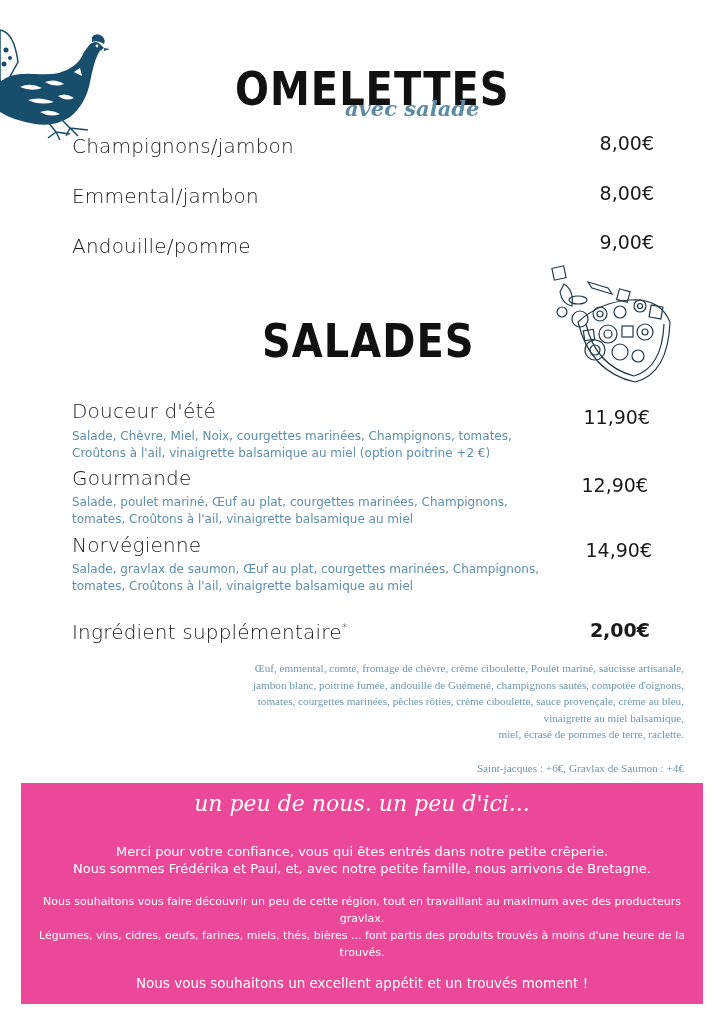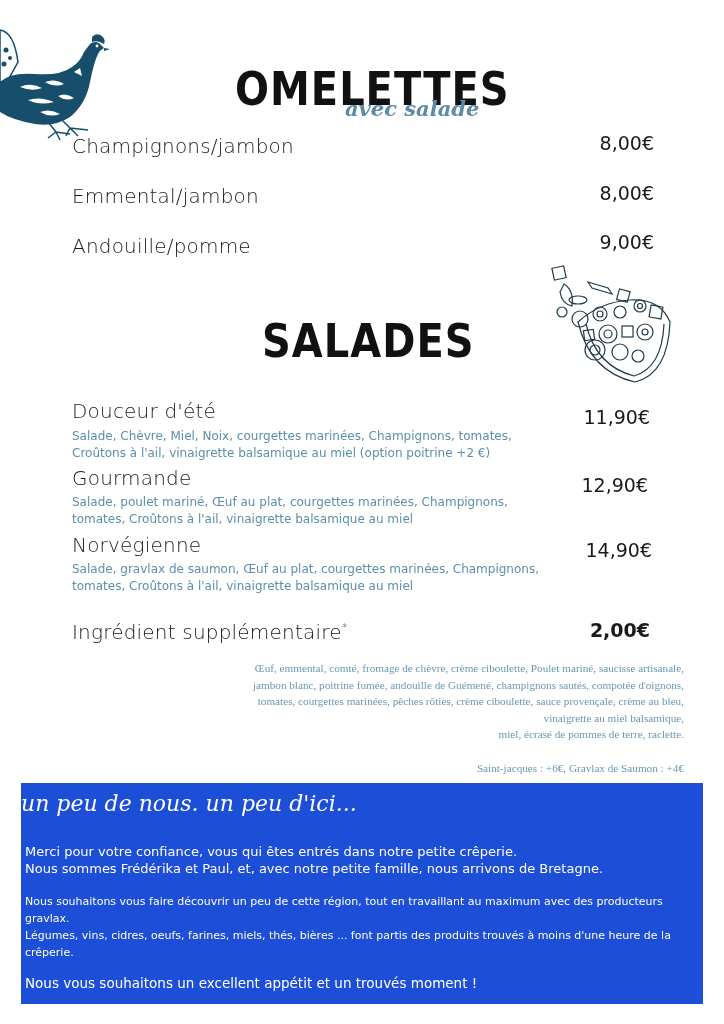--- a/index.html
+++ b/index.html
@@ -27,22 +27,23 @@
   }
 
   .item-name { font-family: "DejaVu Sans", sans-serif; font-size: 20px; color: #1a1a1a; font-weight: 300; letter-spacing: 0.2px; }
   .item-price { font-family: "DejaVu Sans", sans-serif; font-size: 19px; color: #1a1a1a; text-align: center; }
   .item-desc { font-family: "DejaVu Sans", sans-serif; font-size: 12px; color: #5c8fab; line-height: 17px; }
 
   .extras { font-family: Liberation Serif, serif; font-size: 11.2px; color: #6a97b0; line-height: 16.5px; text-align: right; }
 
   .about-box {
     position: absolute; left: 21px; top: 783px; width: 682px; height: 221px;
-    background: #1d4ed8;
+    background: #ec4899;
     color: #ffffff;
+    text-align: center;
   }
   .about-title {
     font-family: "DejaVu Serif", serif; font-style: italic; font-size: 22px; color: #fff;
     position: absolute; left: 0; right: 0; top: 8px;
   }
   .about-p { font-family: "DejaVu Sans", sans-serif; font-size: 13px; line-height: 17px; position: absolute; left: 4px; right: 4px; }
   .about-last { font-size: 13.5px; }
 </style>
 </head>
 <body>
@@ -160,17 +161,17 @@
 
   <div class="about-p" style="top:60px;">
     <div>Merci pour votre confiance, vous qui êtes entrés dans notre petite crêperie.</div>
     <div>Nous sommes Frédérika et Paul, et, avec notre petite famille, nous arrivons de Bretagne.</div>
   </div>
 
   <div class="about-p" style="top:110px; font-size:11px;">
     <div>Nous souhaitons vous faire découvrir un peu de cette région, tout en travaillant au maximum avec des producteurs</div>
     <div>gravlax.</div>
     <div>Légumes, vins, cidres, oeufs, farines, miels, thés, bières ... font partis des produits trouvés à moins d'une heure de la</div>
-    <div>crêperie.</div>
+    <div>trouvés.</div>
   </div>
 
   <div class="about-p about-last" style="top:192px;">Nous vous souhaitons un excellent appétit et un trouvés moment !</div>
 </div>
 
 </body></html>

